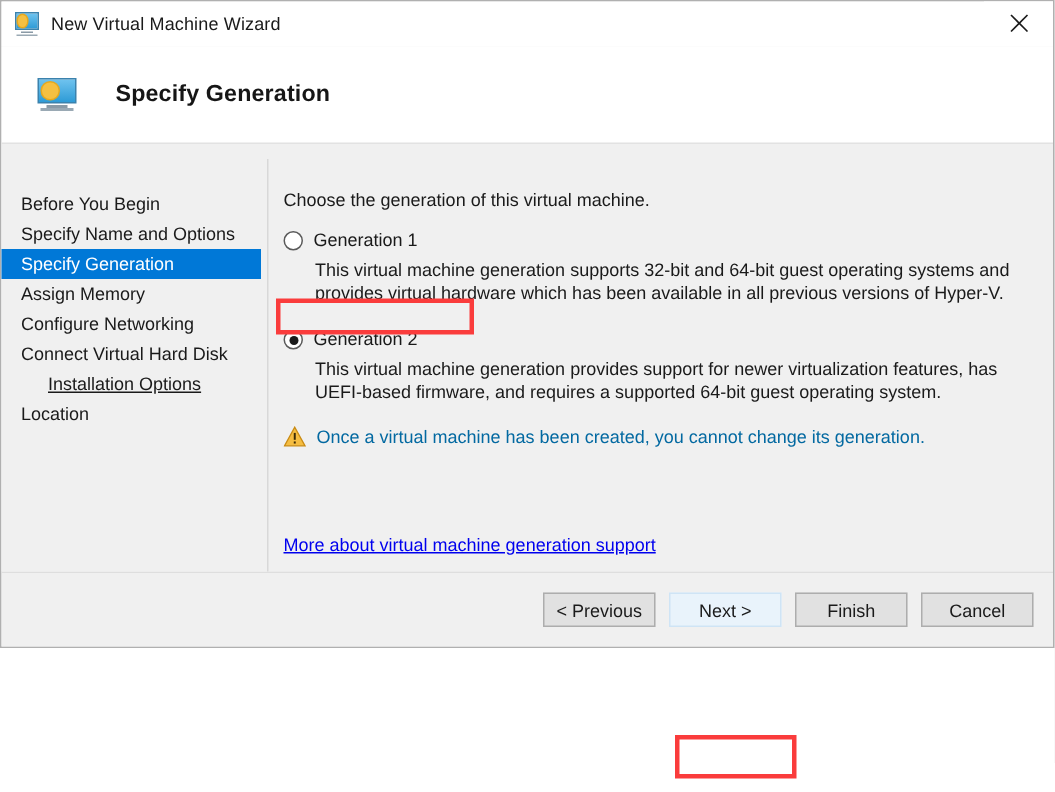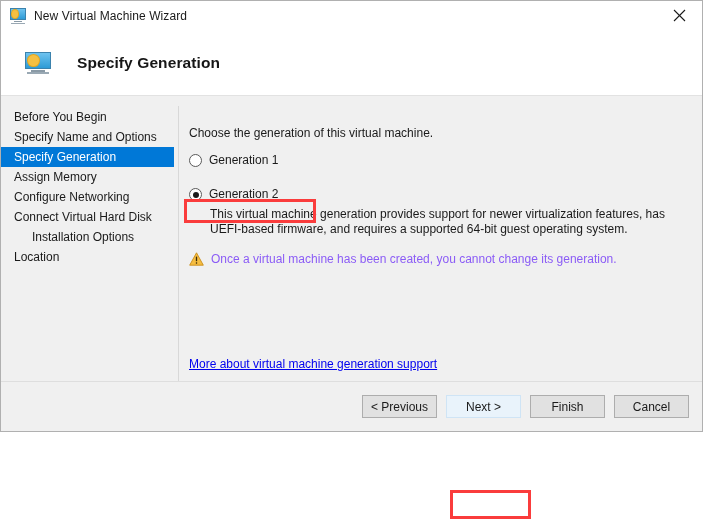--- a/index.html
+++ b/index.html
@@ -89,21 +89,21 @@
     flex: 1 1 auto;
     display: flex;
     background: #f0f0f0;
     position: relative;
     min-height: 0;
   }
   .sidebar {
     width: 178px;
     min-width: 178px;
     background: #f0f0f0;
-    padding-top: 11px;
+    padding-top: 30px;
     box-sizing: border-box;
     position: relative;
   }
   .sidebar::after {
     content: "";
     position: absolute;
     top: 10px;
     bottom: 0px;
     right: 0;
     width: 1px;
@@ -111,21 +111,21 @@
   }
   .side-item {
     height: 20px;
     line-height: 20px;
     font-size: 12px;
     color: #1a1a1a;
     padding-left: 13px;
     white-space: nowrap;
     box-sizing: border-box;
   }
-  .side-item.indent { padding-left: 31px; }
+  .side-item.indent { padding-left: 31px; text-decoration: underline; }
   .side-item.selected {
     background: #0078d7;
     color: #ffffff;
     width: 173px;
   }
 
   .content {
     flex: 1 1 auto;
     position: relative;
     padding: 30px 10px 0 10px;
@@ -190,21 +190,21 @@
   .warn-icon {
     width: 15px;
     height: 14px;
     min-width: 15px;
     margin-right: 7px;
     margin-top: 0px;
     position: relative;
   }
   .warn-text {
     font-size: 12px;
-    color: #8b5cf6;
+    color: #0369a1;
     line-height: 14px;
   }
 
   .link-row {
     position: absolute;
     left: 10px;
     bottom: 9px;
   }
   .link {
     font-size: 12px;
@@ -355,20 +355,21 @@
     </div>
 
     <div class="content">
 
       <p class="intro">Choose the generation of this virtual machine.</p>
 
       <div class="opt-row">
         <span class="radio"></span>
         <span class="opt-label">Generation 1</span>
       </div>
+      <div class="opt-desc">This virtual machine generation supports 32-bit and 64-bit guest operating systems and provides virtual hardware which has been available in all previous versions of Hyper-V.</div>
 
       <div class="gap-1"></div>
 
       <div class="opt-row">
         <span class="radio checked"></span>
         <span class="opt-label">Generation 2</span>
       </div>
       <div class="opt-desc">This virtual machine generation provides support for newer virtualization features, has UEFI-based firmware, and requires a supported 64-bit guest operating system.</div>
 
       <div class="warn-row">

